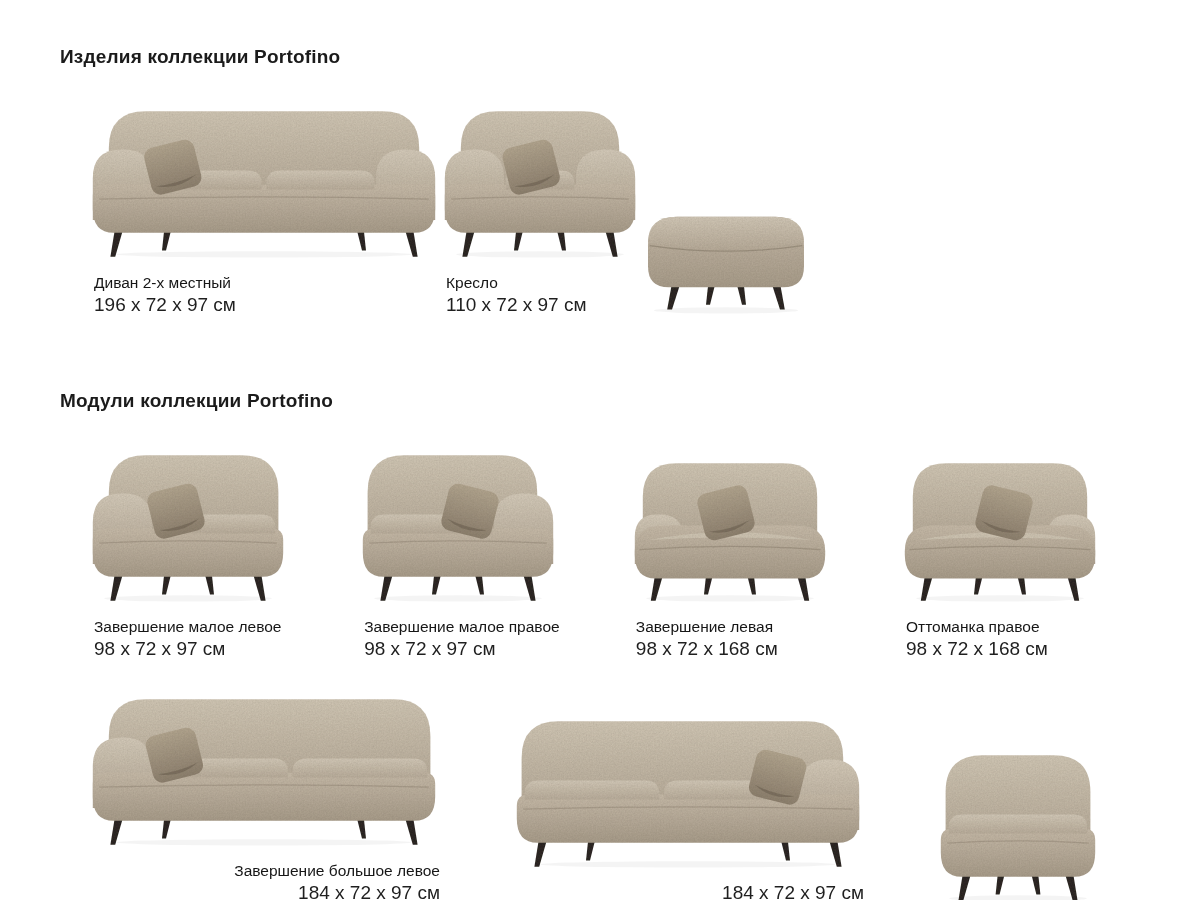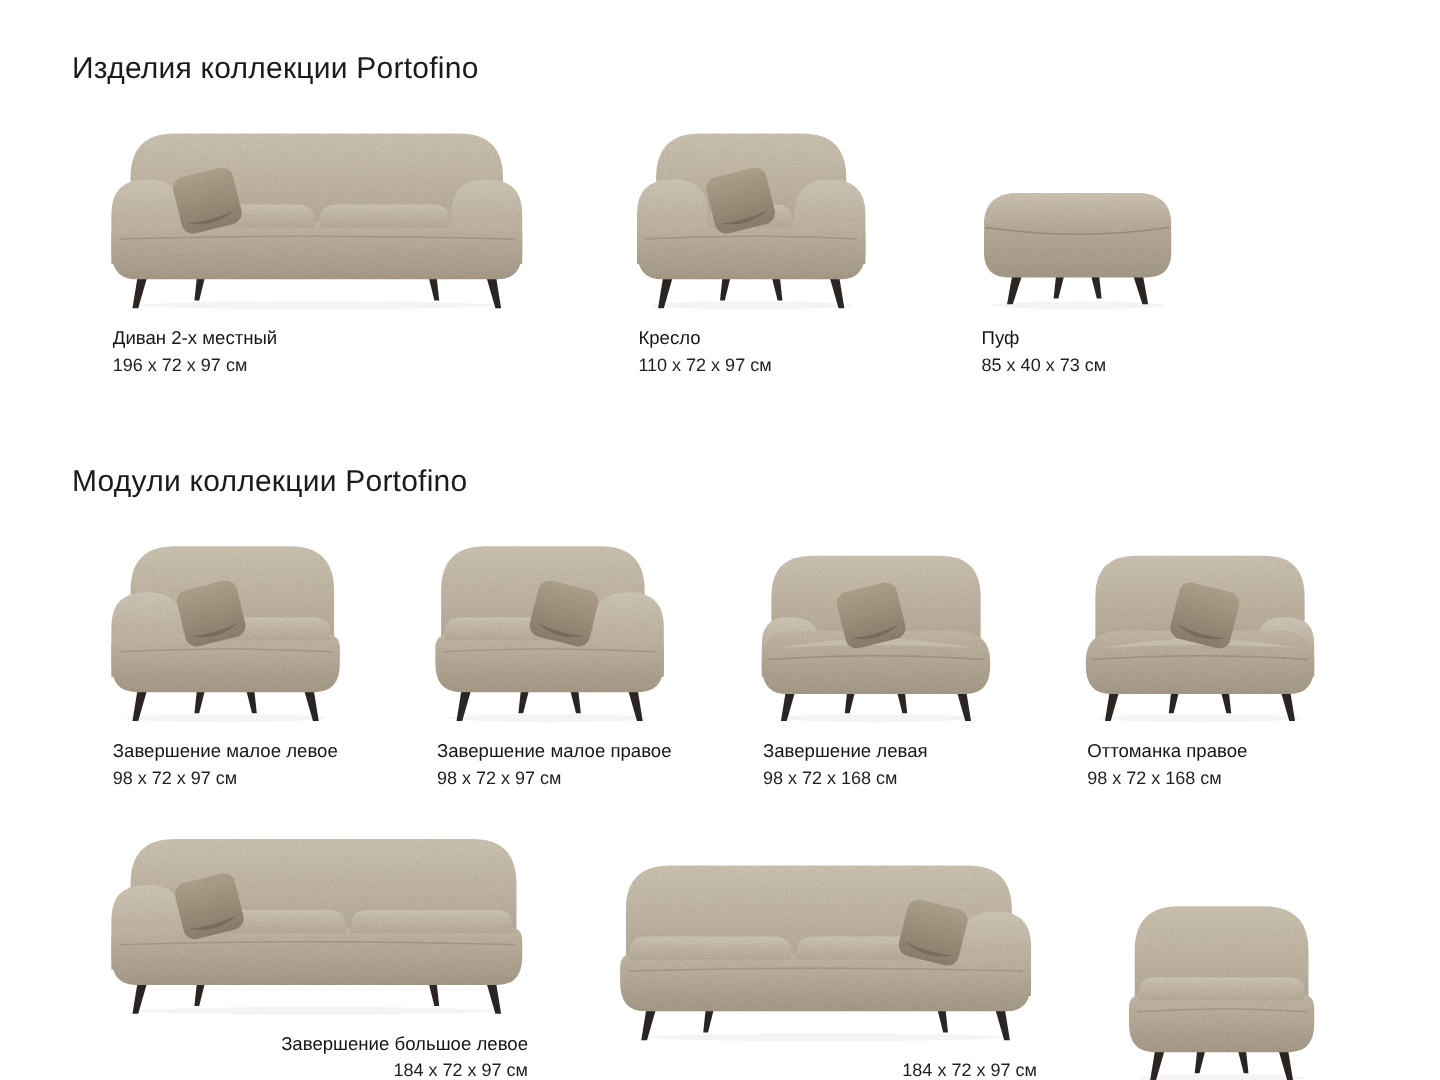--- a/index.html
+++ b/index.html
@@ -2,34 +2,34 @@
 <html lang="ru"><head>
 <meta charset="utf-8">
 <style>
   html,body{margin:0;padding:0;background:#ffffff;}
   .page{
     width:1200px;height:900px;box-sizing:border-box;
     padding:44px 60px 0 60px;background:#ffffff;overflow:hidden;
     font-family:"Liberation Sans", sans-serif;color:#1a1a1a;
   }
   .section-title{
-    margin:0 0 30px 0;font-size:25px;line-height:26px;font-weight:400;
+    margin:0 0 30px 0;font-size:19px;line-height:26px;font-weight:700;
     letter-spacing:.2px;color:#1b1b1b;
   }
   .section{margin:0;}
   .section + .section{margin-top:72px;}
   .row{display:flex;align-items:flex-end;padding:0 40px 0 28px;}
   .row + .row{margin-top:28px;text-align:right;}
-  .row[data-row="0-0"]{gap:86px;}
+  .row[data-row="0-0"]{}
   .row[data-row="1-0"],.row[data-row="1-1"]{justify-content:space-between;}
   .card{margin:0;flex:0 0 auto;}
   .card .img{display:flex;align-items:flex-end;height:160px;}
   .card figcaption{margin-top:12px;padding-left:6px;}
   .item-name{font-size:15.5px;line-height:22px;font-weight:500;color:#161616;white-space:nowrap;}
-  .item-dims{font-size:15px;line-height:22px;font-weight:400;color:#1f1f1f;white-space:nowrap;}
+  .item-dims{font-size:19px;line-height:22px;font-weight:400;color:#1f1f1f;white-space:nowrap;}
   svg{display:block;}
 </style>
 </head>
 <body>
 
 <svg width="0" height="0" style="position:absolute" aria-hidden="true">
   <defs>
     <linearGradient id="gBack" x1="0" y1="0" x2="0" y2="1">
       <stop offset="0" stop-color="#cfc5b3"></stop>
         <stop offset="1" stop-color="#b2a694"></stop>
@@ -133,24 +133,20 @@
                 <polygon points="40.5,156 51.5,156 40,192 34,192" fill="#23201d"></polygon>
                 <polygon points="163.5,156 174.5,156 181,192 175,192" fill="#23201d"></polygon>
                 <polygon points="85.5,158 94.5,158 87.5,186 82.5,186" fill="#23201d"></polygon>
                 <polygon points="120.5,158 129.5,158 132.5,186 127.5,186" fill="#23201d"></polygon>
                 <path d="M10,112 Q10,76 46,76 L169,76 Q205,76 205,112 L205,138 Q205,164 179,164 L36,164 Q10,164 10,138 Z" fill="url(#gBase)"></path>
                 <path d="M10,108 Q10,76 46,76 L169,76 Q205,76 205,108 Q107.5,122 10,108 Z" fill="url(#gCushion)" opacity="0.95"></path>
                 <path d="M12,112 Q107.5,126 203,112" stroke="rgba(90,78,62,0.3)" stroke-width="1.5" fill="none"></path>
               </g>
             </svg>
           </div>
-    <figcaption>
-      <div class="item-name">Пуф</div>
-      <div class="item-dims">85 x 40 x 73 см</div>
-    </figcaption>
   </figure>
 </div>
   </section>
 
   <section class="section">
     <h2 class="section-title">Модули коллекции Portofino</h2>
     <div class="row" data-row="1-0">
   <figure class="card">
     <div class="img">
             <svg width="200" height="160" viewBox="0 0 250 200">

